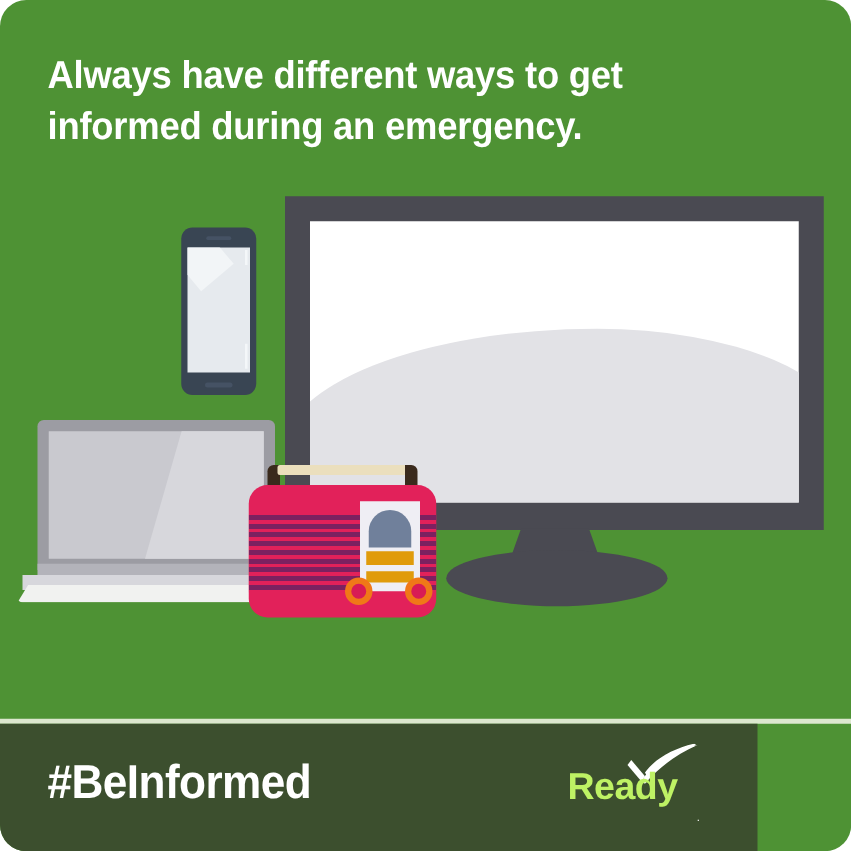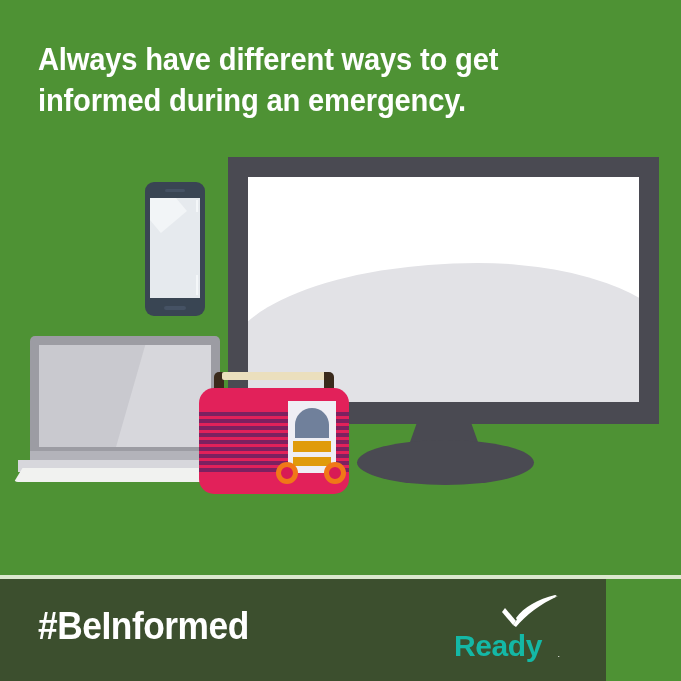--- a/index.html
+++ b/index.html
@@ -9,20 +9,21 @@
   }
   body {
     font-family: "Liberation Sans", sans-serif;
   }
   #poster {
     position: relative;
     width: 681px;
     height: 681px;
     overflow: hidden;
     background: #4E9234;
+    border-radius: 21px;
   }
 
   
   .headline {
     position: absolute;
     left: 38px;
     top: 40px;
     width: 560px;
     color: #FFFFFF;
     font-family: "Liberation Sans", sans-serif;
@@ -338,22 +339,22 @@
   .ready-check {
     position: absolute;
     right: 2px;
     top: 0px;
     width: 62px;
     height: 34px;
   }
   .ready-word {
     position: absolute;
     left: 0px;
-    bottom: 2px;
-    color: #14b8a6;
+    bottom: 18px;
+    color: #bef264;
     font-family: "Liberation Sans", sans-serif;
     font-weight: bold;
     font-size: 30px;
     letter-spacing: -0.4px;
   }
   .ready-tm {
     position: absolute;
     right: 4px;
     bottom: 6px;
     color: #FFFFFF;

